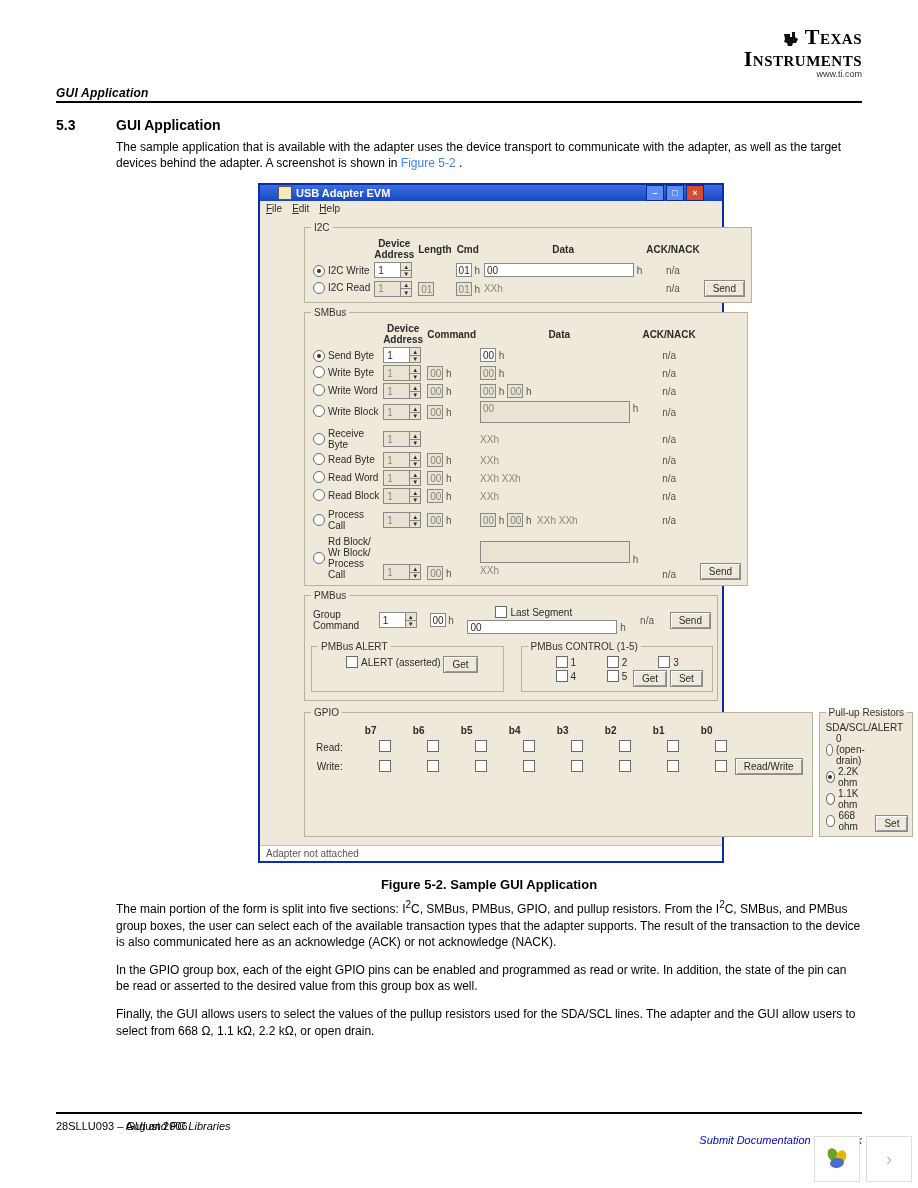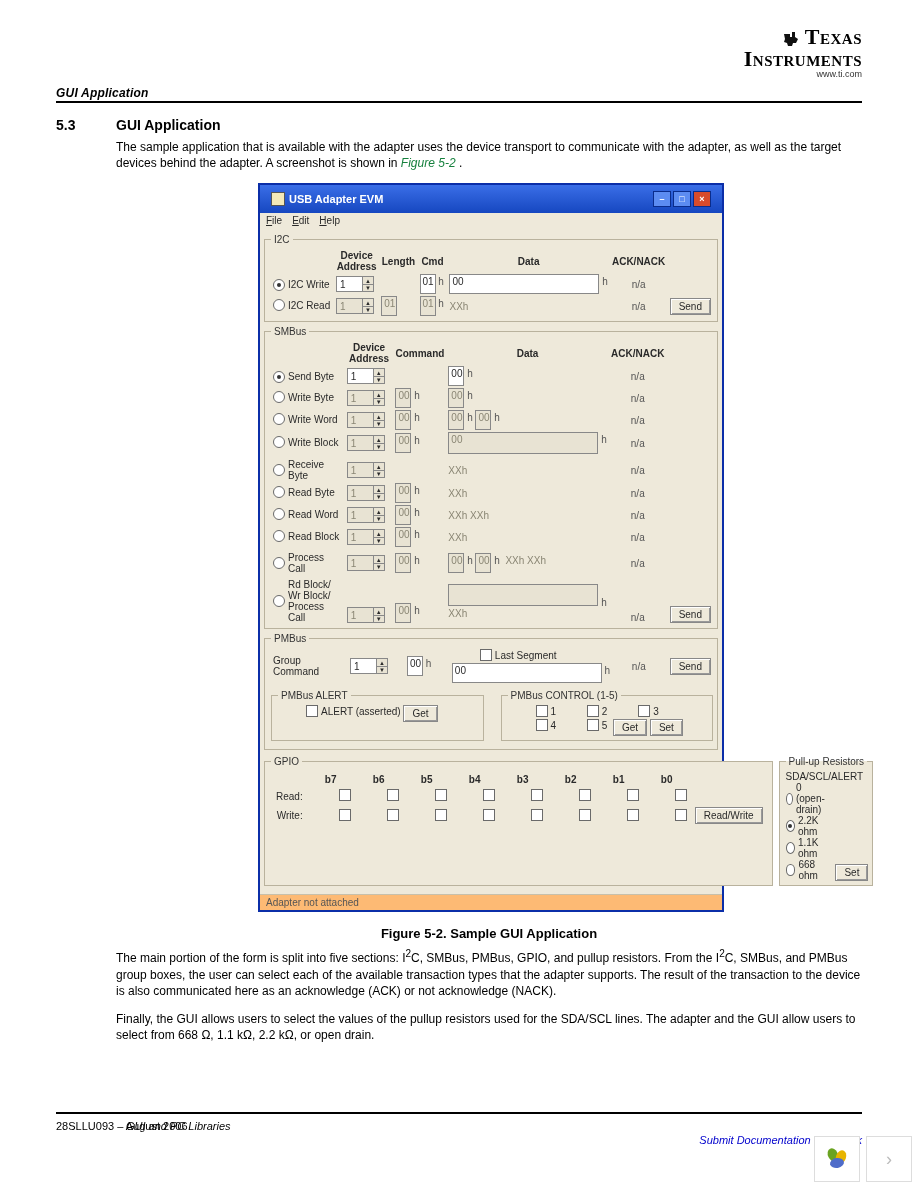--- a/index.html
+++ b/index.html
@@ -75,58 +75,58 @@
   }
   .body-col {
     margin-left: 60px;
     margin-right: 0;
   }
   .para {
     font-size: 12px;
     line-height: 1.35;
     margin-top: 6px;
   }
-  .figlink { color: #15803d; font-style: italic; }
+  .figlink { color: #3b82f6; }
   .figure-wrap {
     margin: 10px auto 0 auto;
     width: 462px;
   }
   .app {
     width: 462px;
     border: 2px solid #0b2ea8;
     background: #eee9da;
     font-family: Tahoma, "MS Sans Serif", sans-serif;
     font-size: 10px;
     color: #2a2a2a;
   }
   .titlebar {
-    height: 28px;
+    height: 16px;
     background: linear-gradient(#3a6ee7,#1647c0);
     color: #fff;
     display: flex;
     align-items: center;
-    padding: 0 11px;
+    padding: 0 18px;
     font-size: 11px;
     font-weight: 700;
   }
   .titlebar .appicon {
     width: 12px; height: 12px; background:#f4e9b8; margin-right:4px; border:1px solid #555;
   }
   .titlebar .spacer { flex:1; }
   .titlebar .wbtn {
     width: 16px; height: 14px; background:#5c8cf2; border:1px solid #0a2c8c;
     margin-left:2px; display:flex; align-items:center; justify-content:center;
     color:#fff; font-size:9px; line-height:1;
   }
   .titlebar .wbtn.close { background:#d84b2b; }
   .menubar {
     background:#eee9da; padding:2px 6px; font-size:10px; display:flex; gap:10px;
   }
   .menubar span u { text-decoration: underline; }
-  .content { padding: 4px; }
+  .content { padding: 4px; margin-left: 40px; }
   fieldset {
     border:1px solid #b9b29d; margin:2px 0 4px 0; padding:4px 4px 4px 6px;
     position:relative;
     background:#eee9da;
   }
   fieldset > legend, .fslegend {
     font-size:10px; padding:0 3px; color:#333;
   }
   .hdrs { font-weight:700; font-size:10px; text-align:center; }
   .tbl { width:100%; border-collapse:collapse; }
@@ -146,41 +146,41 @@
   }
   .spin .val.dis { background:#e8e3d3; color:#8a8674;}
   .spin .arrows {
     width:12px; display:flex; flex-direction:column;
   }
   .spin .arrows div {
     flex:1; background:#e8e3d3; border:1px solid #888; font-size:6px; display:flex; align-items:center; justify-content:center; line-height:1;
   }
   .spin .arrows div:first-child { border-bottom:none;}
   .tbox {
-    display:inline-block; height:20px; background:#fff; border:1px solid #888; font-size:10px;
+    display:inline-block; height:14px; background:#fff; border:1px solid #888; font-size:10px;
     padding:0 2px; line-height:14px; box-sizing:border-box;
   }
   .tbox.dis { background:#e8e3d3; color:#8a8674;}
   .btn {
     display:inline-block; background:#eee9da; border:1px solid #888; box-shadow:1px 1px 0 #fff inset, -1px -1px 0 #999 inset;
     padding:2px 8px; font-size:10px;
   }
   .sendcell { text-align:right; padding-right:2px;}
   .chk {
     display:inline-flex; align-items:center; gap:3px; font-size:10px;padding-left:28px;
   }
   .chk .box {
     width:10px; height:10px; background:#fff; border:1px solid #6a6a6a;
   }
   .sep-row td { padding-top:4px; }
   .subrow { display:flex; gap:17px; margin-top:4px;}
   .subrow fieldset { flex:1; }
   .gpio-bits th, .gpio-bits td { text-align:center; font-size:10px; padding:1px 3px;}
   .status {
-    border-top:1px solid #c7c0ab; background:#fdba74; padding:2px 6px; font-size:10px; color:#555;
+    border-top:1px solid #c7c0ab; background:#ffffff; padding:2px 6px; font-size:10px; color:#555;
   }
   .fig-caption {
     text-align:center; font-weight:700; font-size:13px; margin-top:14px;
     font-family: Arial, sans-serif;
   }
   .footer-rule {
     border-top:2px solid #000; margin-top:24px;
   }
   .footer {
     display:flex; font-size:11px; margin-top:6px;
@@ -653,20 +653,21 @@
       </div>
     </div>
 
     <div class="fig-caption">Figure 5-2. Sample GUI Application</div>
 
 
     <p class="para">
       <span>The main portion of the form is split into five sections: I</span><sup>2</sup><span>C, SMBus, PMBus, GPIO, and pullup resistors. From the I</span><sup>2</sup><span>C, SMBus, and PMBus group boxes, the user can select each of the available transaction types that the adapter supports. The result of the transaction to the device is also communicated here as an acknowledge (ACK) or not acknowledge (NACK).</span>
     </p>
 
+    <p class="para">In the GPIO group box, each of the eight GPIO pins can be enabled and programmed as read or write. In addition, the state of the pin can be read or asserted to the desired value from this group box as well.</p>
 
     <p class="para">
       <span>Finally, the GUI allows users to select the values of the pullup resistors used for the SDA/SCL lines. The adapter and the GUI allow users to select from 668 </span><span>Ω</span><span>, 1.1 k</span><span>Ω</span><span>, 2.2 k</span><span>Ω</span><span>, or open drain.</span>
     </p>
   </div>
 
   <div style="position:absolute; left:56px; right:56px; bottom:42px;">
     <div class="footer-rule"></div>
     <div class="footer">
       <span>28</span>

